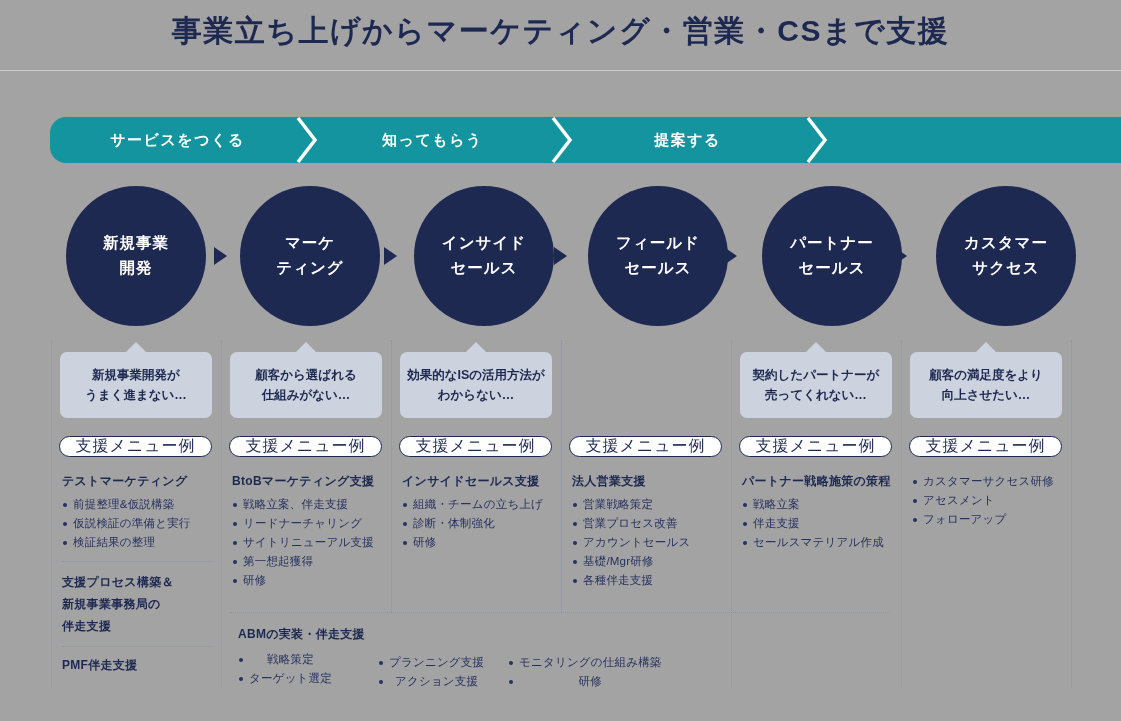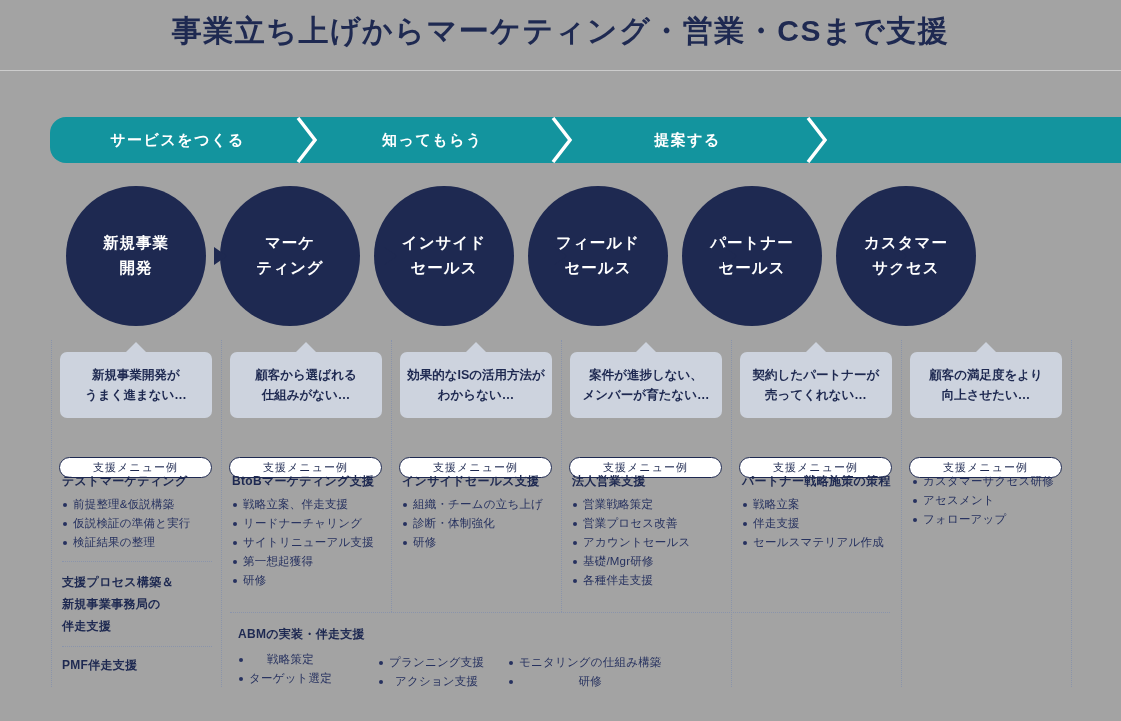--- a/index.html
+++ b/index.html
@@ -10,38 +10,38 @@
          font-size:30px;font-weight:800;color:#1E2951;letter-spacing:1.5px;}
   .title-rule{position:absolute;top:70px;left:0;width:1121px;height:0;border-top:1px solid #cccccc;}
   
   .banner{position:absolute;left:50px;top:117px;width:1116px;height:46px;background:#13949E;border-radius:16px;}
   .phase{position:absolute;top:0;height:46px;width:255px;display:flex;align-items:center;justify-content:center;
          color:#fff;font-weight:700;font-size:15px;letter-spacing:1.5px;}
   .p0{left:0}.p1{left:255px}.p2{left:510px}.p3{left:765px}
   .chev{position:absolute;top:0;}
   .cv0{left:244px}.cv1{left:499px}.cv2{left:754px}
   
-  .circles{position:absolute;left:66px;top:186px;display:flex;gap:14px;}
+  .circles{position:absolute;left:66px;top:186px;display:flex;gap:34px;}
   .circle{width:140px;height:140px;border-radius:50%;background:#1E2951;color:#fff;
           display:flex;flex-direction:column;align-items:center;justify-content:center;
           font-weight:700;font-size:15.5px;line-height:1.6;letter-spacing:1px;text-align:center;}
   .tri{position:absolute;top:247px;width:0;height:0;
        border-top:9px solid transparent;border-bottom:9px solid transparent;border-left:13px solid #1E2951;}
   
   .vline{position:absolute;width:0;border-left:1px dotted #8a94ab;}
   
   .colwrap{position:absolute;top:340px;width:170px;height:360px;}
   .bubble{position:absolute;left:9px;top:12px;width:152px;height:66px;background:#CDD3DE;border-radius:7px;
           display:flex;flex-direction:column;align-items:center;justify-content:center;
           color:#1E2951;font-weight:700;font-size:12.5px;line-height:1.6;text-align:center;}
   .bubble::before{content:"";position:absolute;top:-10px;left:66px;width:0;height:0;
           border-left:10px solid transparent;border-right:10px solid transparent;border-bottom:10px solid #CDD3DE;}
-  .pill{position:absolute;left:8px;top:117px;width:151px;height:19px;border:1.5px solid #1E2951;border-radius:12px;
+  .pill{position:absolute;left:8px;top:96px;width:151px;height:19px;border:1.5px solid #1E2951;border-radius:12px;
         background:#fff;display:flex;align-items:center;justify-content:center;
-        font-size:11px;color:#1E2951;letter-spacing:1px;}
+        font-size:16px;color:#1E2951;letter-spacing:1px;}
   .menu{position:absolute;left:11px;top:132px;width:158px;color:#26315F;}
   .mh{margin:0 0 5px;font-size:12px;font-weight:700;line-height:1.5;color:#1E2951;letter-spacing:.3px;}
   .mh.multi{line-height:22px;margin:0;}
   .blist{list-style:none;margin:0;padding:0;font-size:11.5px;}
   .blist li{position:relative;padding-left:11px;line-height:19px;letter-spacing:.2px;}
   .blist li::before{content:"";position:absolute;left:1px;top:8px;width:4px;height:4px;border-radius:50%;background:#26315F;}
   .dotted-h{border:none;border-top:1px dotted #8a94ab;margin:9px 0;width:150px;}
   
   .abm-line{position:absolute;left:230px;top:612px;width:660px;height:0;border-top:1px dotted #8a94ab;}
   .abm{position:absolute;left:238px;top:625px;width:560px;height:70px;color:#26315F;}
@@ -164,24 +164,20 @@
       <div class="mh">インサイドセールス支援</div>
       <ul class="blist">
         <li>組織・チームの立ち上げ</li>
         <li>診断・体制強化</li>
         <li>研修</li>
       </ul>
     </div>
   </div>
 
   <div class="colwrap" style="left:561px">
-    <div class="bubble">
-      <div>案件が進捗しない、</div>
-        <div>メンバーが育たない…</div>
-    </div>
     <div class="pill">支援メニュー例</div>
     <div class="menu">
       <div class="mh">法人営業支援</div>
       <ul class="blist">
         <li>営業戦略策定</li>
         <li>営業プロセス改善</li>
         <li>アカウントセールス</li>
         <li>基礎/Mgr研修</li>
         <li>各種伴走支援</li>
       </ul>

